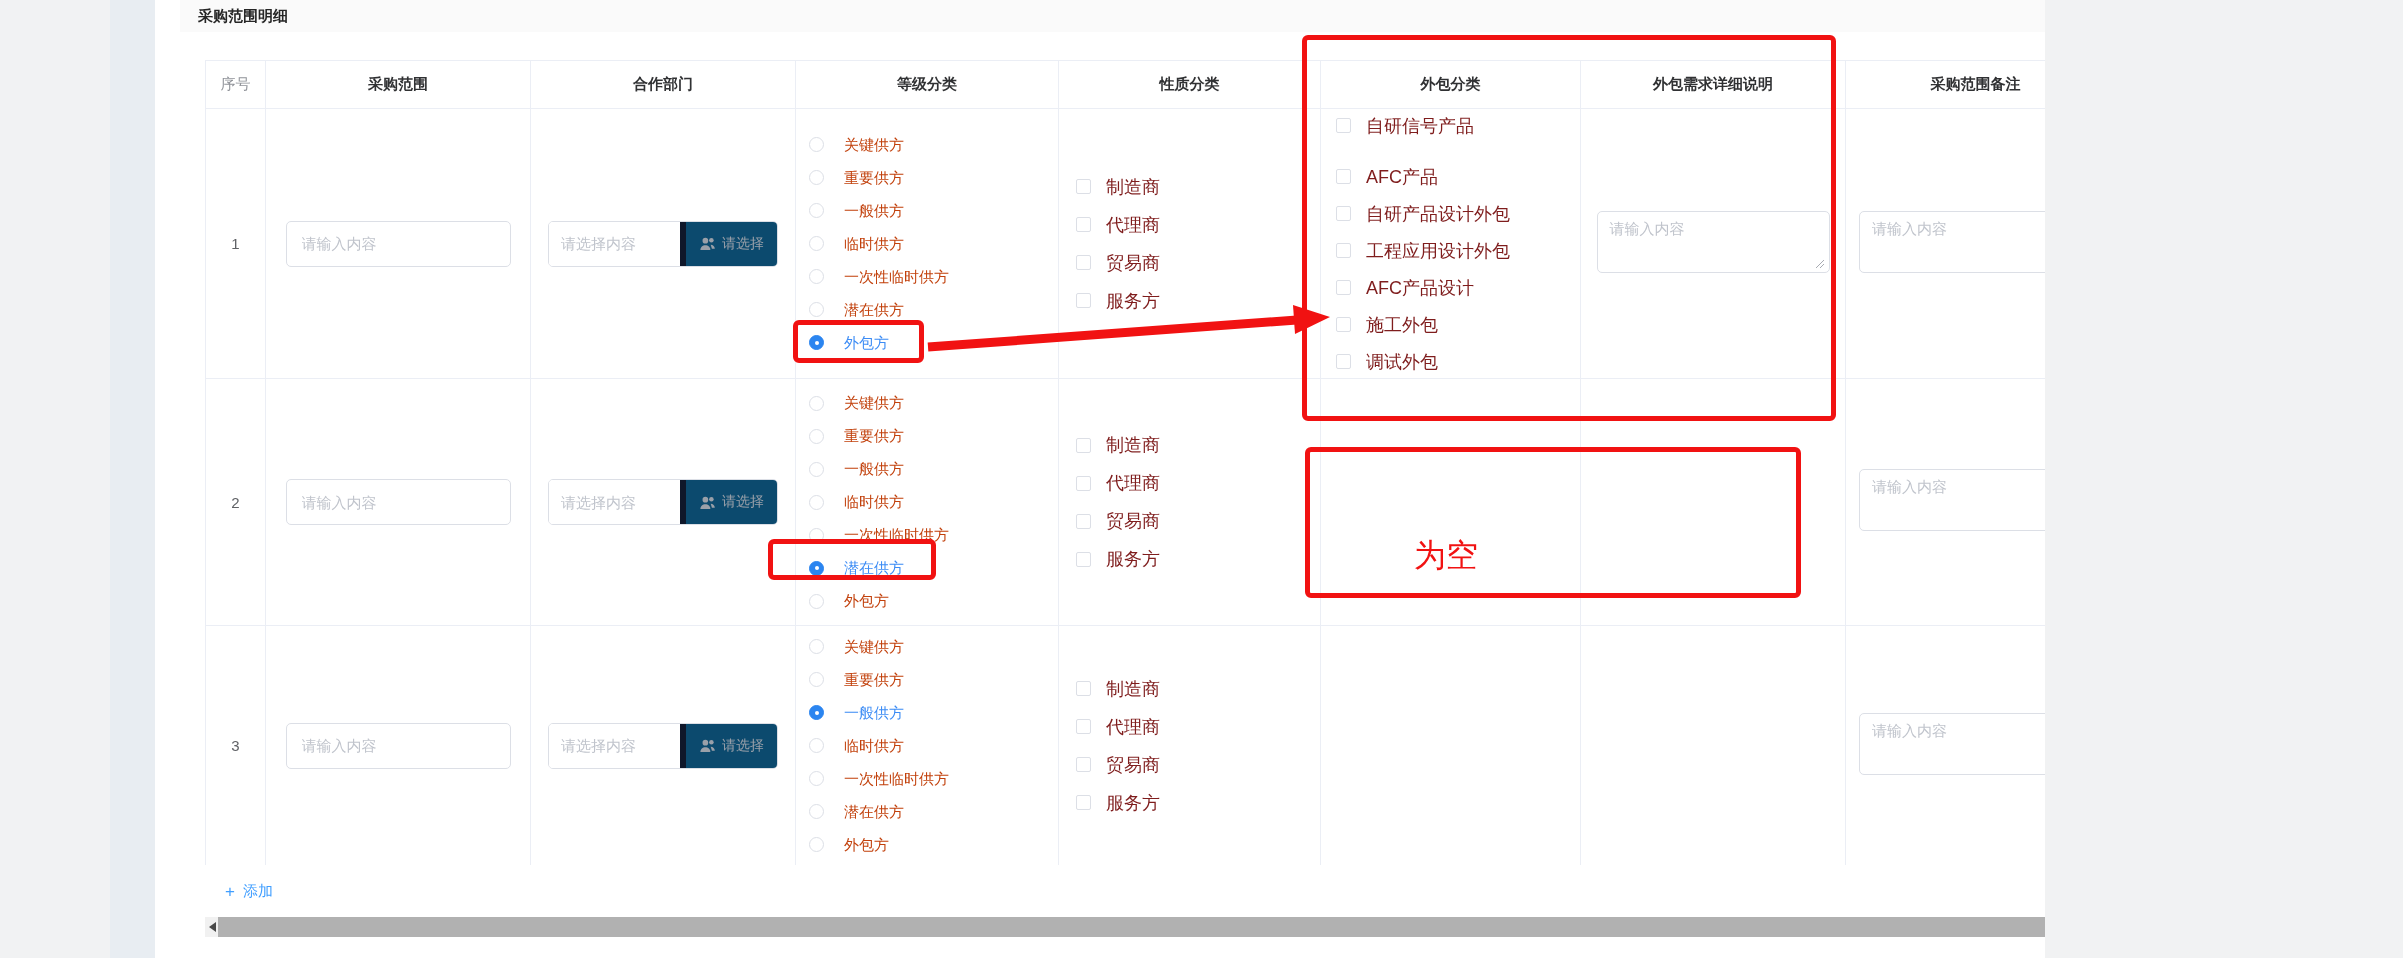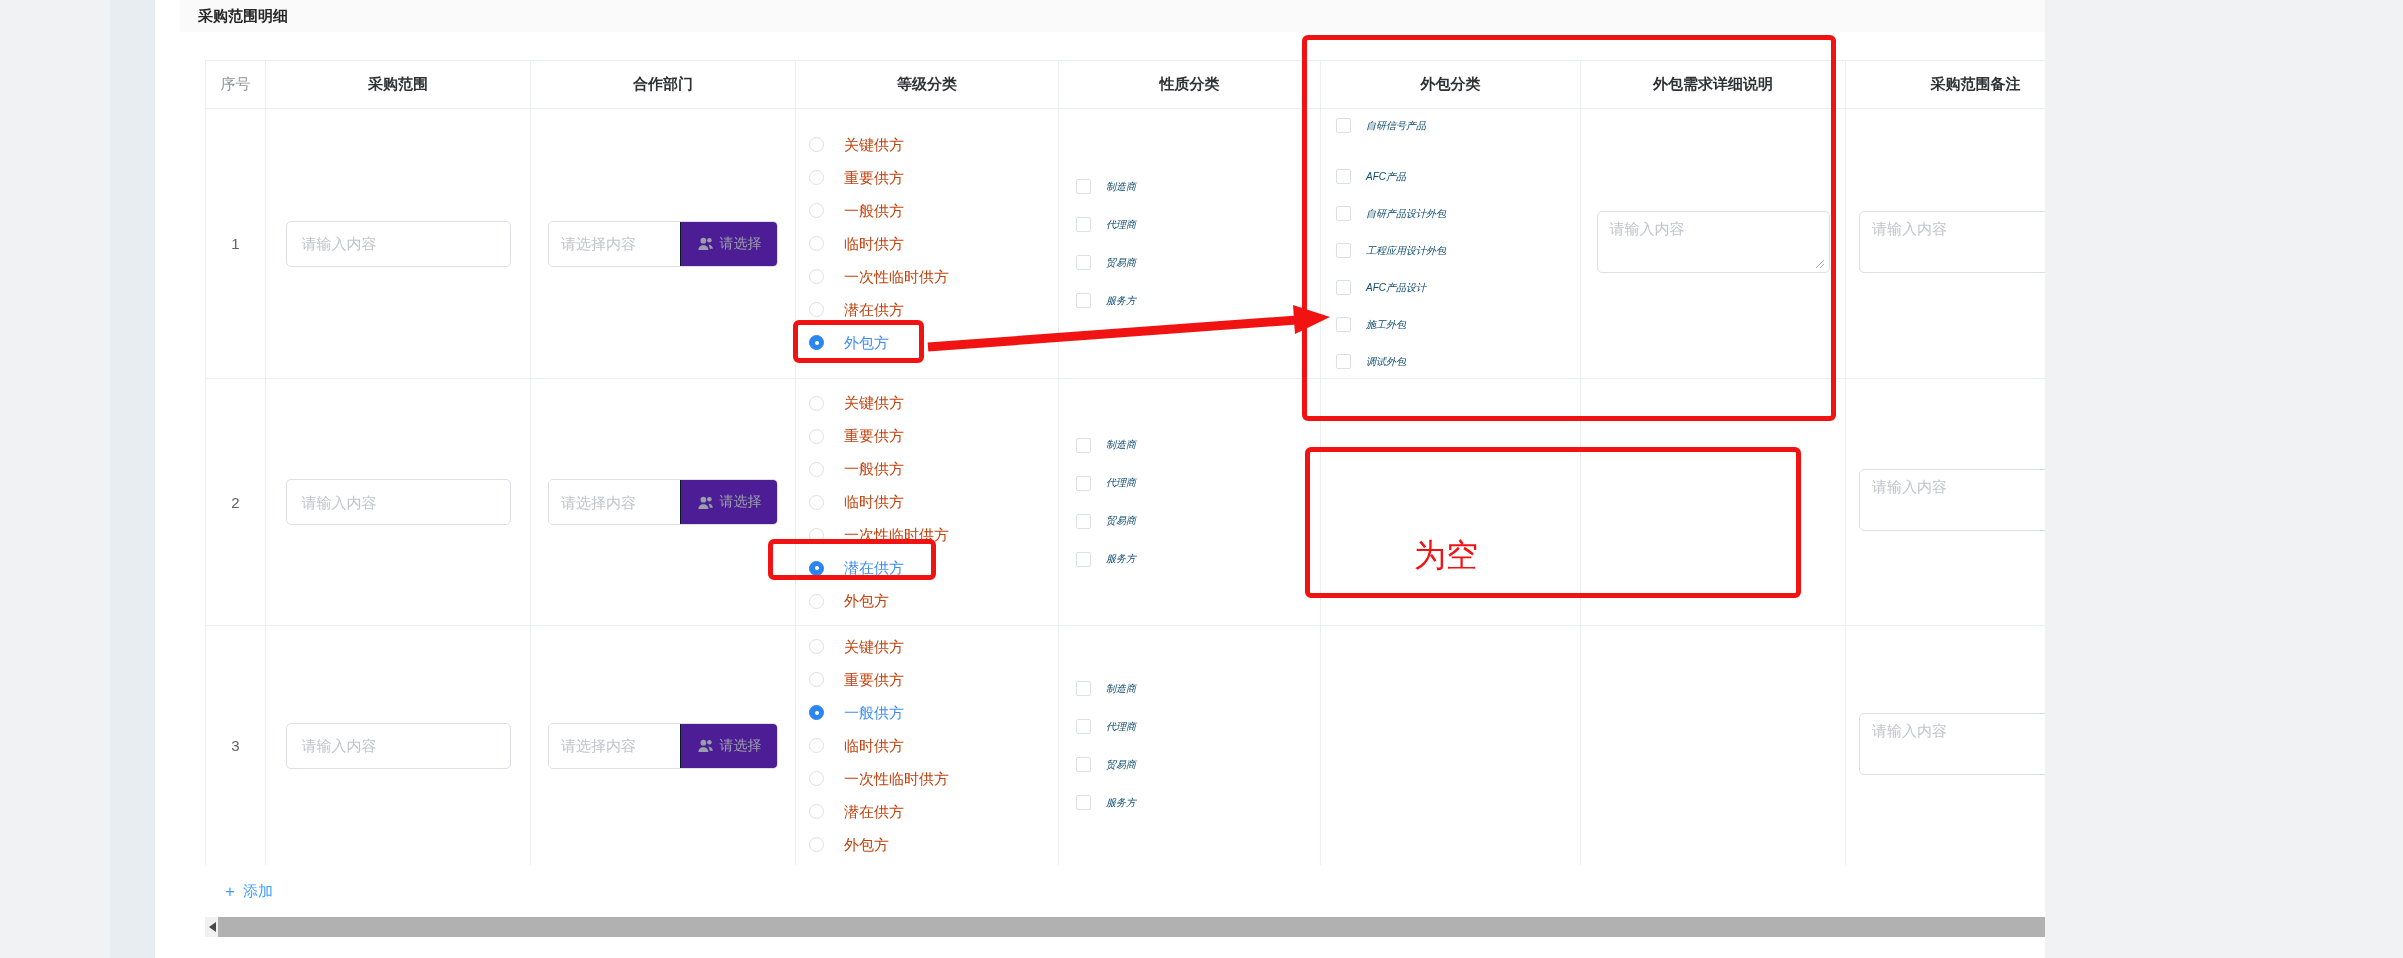--- a/index.html
+++ b/index.html
@@ -32,32 +32,32 @@
   td.idx { text-align:center; font-size:15px; color:#606266; }
   td.op { vertical-align:middle; padding-left:15px; border-right:none; }
 
   .cell-center { display:flex; align-items:center; justify-content:center; }
   .txt-input { width:225px; height:46px; border:1px solid #dcdfe6; border-radius:5px; padding:0 15px;
                font-size:15px; color:#606266; background:#fff; outline:none; font-family:inherit; }
   .txt-input::placeholder, .ta::placeholder, .sel-input::placeholder { color:#c0c4cc; }
 
   .dept-group { display:flex; width:230px; height:46px; border:1px solid #dcdfe6; border-radius:5px; overflow:hidden; background:#fff; }
   .sel-input { flex:1; min-width:0; border:none; outline:none; padding:0 12px; font-size:15px; color:#606266; font-family:inherit; }
-  .sel-btn { width:97px; background:#4c1d95; border:none; border-left:1px solid #0f172a; display:flex; align-items:center;
+  .sel-btn { width:97px; background:#0c4a6e; border:none; border-left:6px solid #0f172a; display:flex; align-items:center;
              justify-content:center; gap:6px; font-size:14px; color:#9aa0a9; cursor:pointer; font-family:inherit; }
 
   .opt-stack { display:flex; flex-direction:column; }
   .opt { display:flex; align-items:center; cursor:pointer; }
   .opt-label { font-size:15px; color:#c2410c; margin-left:20px; white-space:nowrap; line-height:20px; }
   .rd { width:15px; height:15px; border:1px solid #dcdfe6; border-radius:50%; background:#fff; flex:none; position:relative; }
   .rd.on { background:#2b85f0; border-color:#2b85f0; }
   .rd.on::after { content:""; position:absolute; left:4.5px; top:4.5px; width:4px; height:4px; border-radius:50%; background:#fff; }
   .opt.selected .opt-label { color:#3c8cf5; }
   .cb { width:15px; height:15px; border:1px solid #dcdfe6; border-radius:2px; background:#fff; flex:none; }
-  .cb-label { font-size:10px; color:#0c4a6e; margin-left:15px; white-space:nowrap; line-height:20px;font-style:italic; }
+  .cb-label { font-size:18px; color:#7f1d1d; margin-left:15px; white-space:nowrap; line-height:20px; }
 
   .ta-wrap { position:relative; }
   .ta { width:233px; height:62px; border:1px solid #dcdfe6; border-radius:5px; resize:none; padding:8px 12px;
         font-size:15px; color:#606266; outline:none; font-family:inherit; background:#fff; }
   .resize-handle { position:absolute; right:5px; bottom:8px; pointer-events:none; }
 
   .delete-link { color:#409eff; font-size:15px; cursor:pointer; white-space:nowrap; }
 
   .add-row { position:absolute; left:50px; top:865px; width:1938px; height:52px; display:flex; align-items:center; padding-left:20px; }
   .add-link { color:#409eff; font-size:15px; display:flex; align-items:center; gap:8px; cursor:pointer; }

